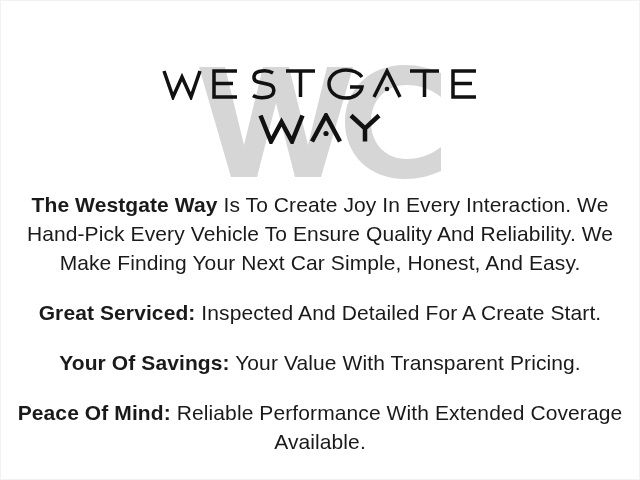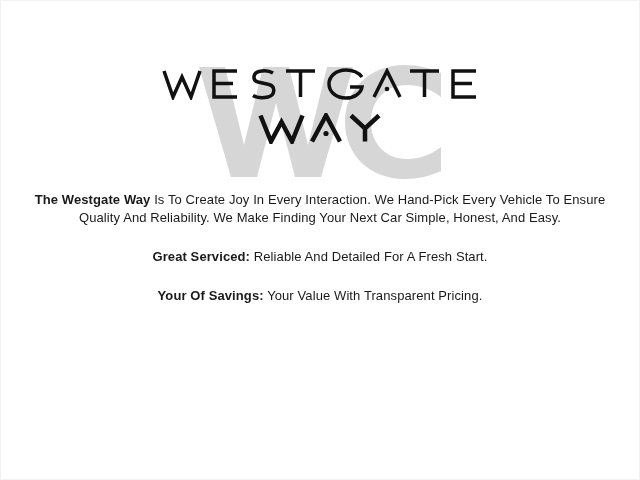--- a/index.html
+++ b/index.html
@@ -74,21 +74,21 @@
   
   .body-copy {
     position: relative;
     z-index: 1;
     padding: 0 14px;
     text-align: center;
   }
 
   .para {
     margin: 0;
-    font-size: 13px;
+    font-size: 21px;
     line-height: 1.38;
     letter-spacing: 0.1px;
     color: #1a1a1a;
   }
 
   .para + .para {
     margin-top: 21px;
   }
 
   .para .lead {
@@ -155,22 +155,25 @@
     </div>
   </div>
 
   <div class="body-copy">
 
     <p class="para">
       <span class="lead">The Westgate Way</span><span> Is To Create Joy In Every Interaction. We Hand-Pick Every Vehicle To Ensure Quality And Reliability. We Make Finding Your Next Car Simple, Honest, And Easy.</span>
     </p>
 
     <p class="para">
-      <span class="lead">Great Serviced:</span><span> Reliable And Detailed For A Fresh Start.</span>
+      <span class="lead">Great Serviced:</span><span> Inspected And Detailed For A Create Start.</span>
     </p>
 
     <p class="para">
       <span class="lead">Your Of Savings:</span><span> Your Value With Transparent Pricing.</span>
     </p>
 
+    <p class="para">
+      <span class="lead">Peace Of Mind:</span><span> Reliable Performance With Extended Coverage Available.</span>
+    </p>
 
   </div>
 </div>
 
 </body></html>

